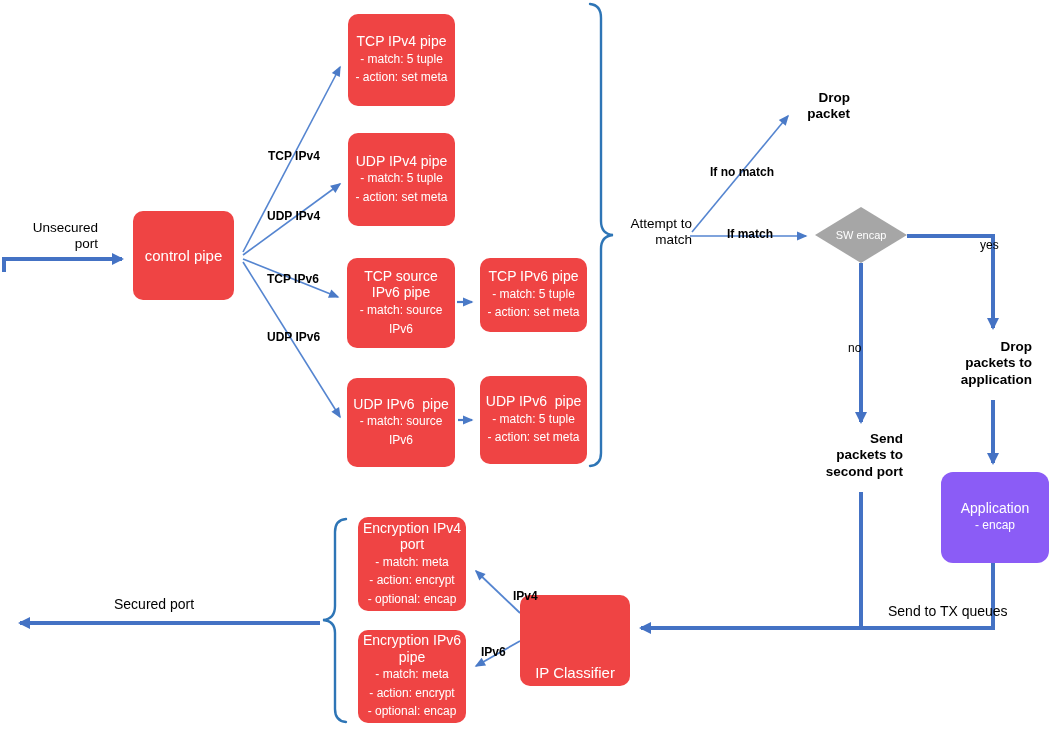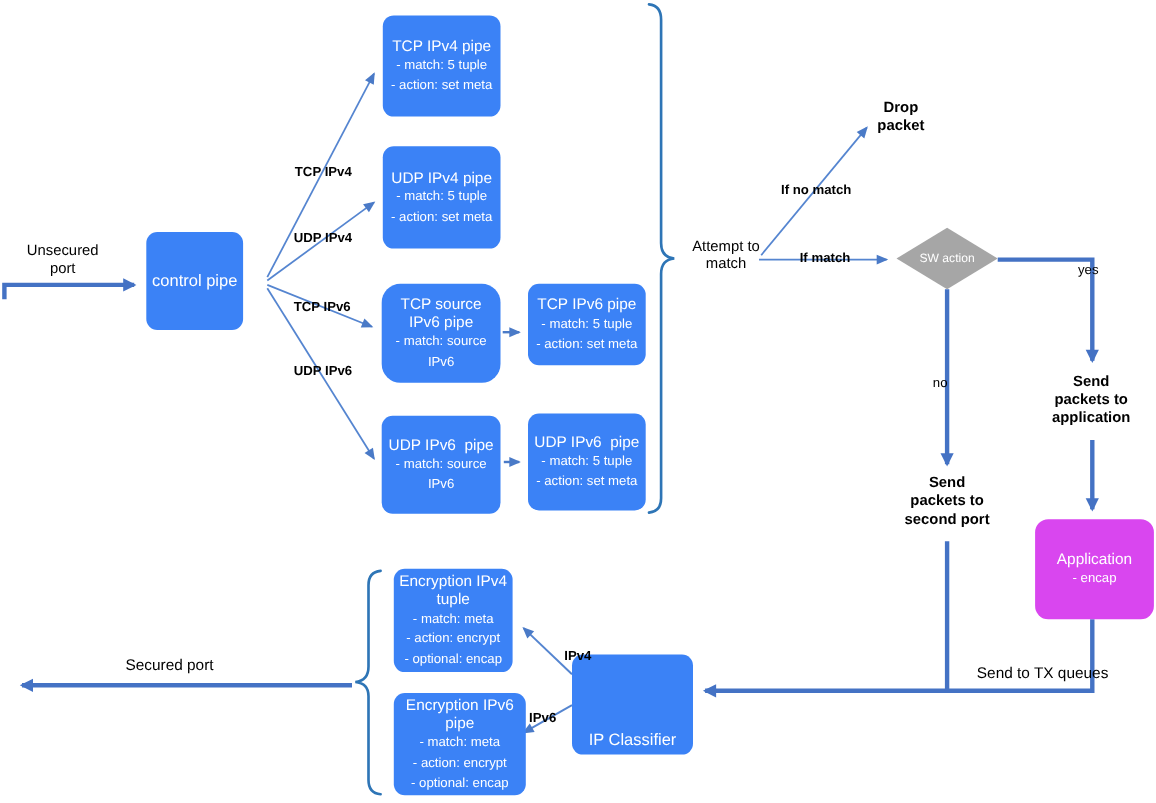--- a/index.html
+++ b/index.html
@@ -2,30 +2,30 @@
 <html><head>
 <meta charset="utf-8">
 <style>
   html,body{margin:0;padding:0;background:#fff;}
   #canvas{
     position:relative;width:1051px;height:730px;background:#ffffff;overflow:hidden;
     font-family:"Liberation Sans", sans-serif;
   }
   #connector-layer{position:absolute;left:0;top:0;width:1051px;height:730px;}
   .node{
-    position:absolute;box-sizing:border-box;background:#3b82f6;color:#ffffff;
+    position:absolute;box-sizing:border-box;background:#ef4444;color:#ffffff;
     border-radius:10px;display:flex;flex-direction:column;align-items:center;
     justify-content:center;text-align:center;padding:4px 2px;
   }
-  .node.gray{background:#d946ef;border-radius:12px;text-align:center;}
+  .node.gray{background:#8b5cf6;border-radius:12px;text-align:center;}
   .node-title{font-size:14px;line-height:1.18;white-space:pre-wrap;}
   .node-title.big{font-size:15px;}
   .node-detail{font-size:12px;line-height:1.55;white-space:pre-wrap;}
   .lbl{position:absolute;color:#000;}
-  .lbl.center{text-align:center;}
+  .lbl.center{text-align:right;}
   .lbl.bold{font-weight:bold;}
   .fs12{font-size:12px;line-height:1.2;}
   .fs13{font-size:13.5px;line-height:1.22;}
   .fs14{font-size:14px;line-height:1.2;}
   .diamond-label{
     position:absolute;color:#fff;font-size:11px;text-align:center;
   }
 </style>
 </head>
 <body>
@@ -63,37 +63,37 @@
 
     <path d="M520,613 L476,571" fill="none" stroke="#5585D0" stroke-width="1.8" marker-end="url(#as)"></path>
     <path d="M520,641 L476,666" fill="none" stroke="#5585D0" stroke-width="1.8" marker-end="url(#as)"></path>
 
     <path d="M590,4 Q601,5 601,18 L601,221 Q601,234 613,235 Q601,236 601,249 L601,453 Q601,465 590,466" fill="none" stroke="#2E75B6" stroke-width="2.4" stroke-linecap="round"></path>
     <path d="M346,519 Q335,520 335,532 L335,606 Q335,619 323,620 Q335,621 335,633 L335,709 Q335,721 346,722" fill="none" stroke="#2E75B6" stroke-width="2.4" stroke-linecap="round"></path>
 
     <polygon points="815,235 861,207 907,235 861,263" fill="#A6A6A6"></polygon>
   </svg>
 
-  <div class="node" style="left:133px;top:211px;width:88px;height:89px;">
+  <div class="node" style="left:133px;top:211px;width:101px;height:89px;">
     <div class="node-title big">control pipe</div>
   </div>
 
   <div class="node" style="left:348px;top:14px;width:107px;height:92px;">
     <div class="node-title">TCP IPv4 pipe</div>
     <div class="node-detail">- match: 5 tuple</div>
     <div class="node-detail">- action: set meta</div>
   </div>
 
   <div class="node" style="left:348px;top:133px;width:107px;height:93px;">
     <div class="node-title">UDP IPv4 pipe</div>
     <div class="node-detail">- match: 5 tuple</div>
     <div class="node-detail">- action: set meta</div>
   </div>
 
-  <div class="node" style="left:347px;top:258px;width:108px;height:90px;border-radius:17px;">
+  <div class="node" style="left:347px;top:258px;width:108px;height:90px;">
     <div class="node-title">TCP source IPv6 pipe</div>
     <div class="node-detail">- match: source IPv6</div>
   </div>
 
   <div class="node" style="left:347px;top:378px;width:108px;height:89px;">
     <div class="node-title">UDP IPv6  pipe</div>
     <div class="node-detail">- match: source IPv6</div>
   </div>
 
   <div class="node" style="left:480px;top:258px;width:107px;height:74px;">
@@ -102,60 +102,60 @@
     <div class="node-detail">- action: set meta</div>
   </div>
 
   <div class="node" style="left:480px;top:376px;width:107px;height:88px;">
     <div class="node-title">UDP IPv6  pipe</div>
     <div class="node-detail">- match: 5 tuple</div>
     <div class="node-detail">- action: set meta</div>
   </div>
 
   <div class="node" style="left:358px;top:517px;width:108px;height:94px;">
-    <div class="node-title">Encryption IPv4 tuple</div>
+    <div class="node-title">Encryption IPv4 port</div>
     <div class="node-detail">- match: meta</div>
     <div class="node-detail">- action: encrypt</div>
     <div class="node-detail">- optional: encap</div>
   </div>
 
-  <div class="node" style="left:358px;top:630px;width:120px;height:93px;">
+  <div class="node" style="left:358px;top:630px;width:108px;height:93px;">
     <div class="node-title">Encryption IPv6 pipe</div>
     <div class="node-detail">- match: meta</div>
     <div class="node-detail">- action: encrypt</div>
     <div class="node-detail">- optional: encap</div>
   </div>
 
   <div class="node" style="left:520px;top:595px;width:110px;height:91px;justify-content:flex-end;">
     <div class="node-title big">IP Classifier</div>
   </div>
 
   <div class="node gray" style="left:941px;top:472px;width:108px;height:91px;">
     <div class="node-title">Application</div>
     <div class="node-detail">- encap</div>
   </div>
 
-  <div class="diamond-label" style="left:820px;top:229px;width:82px;">SW action</div>
+  <div class="diamond-label" style="left:820px;top:229px;width:82px;">SW encap</div>
 
   <div class="lbl center fs13" style="left:16px;top:220px;width:82px;">Unsecured port</div>
   <div class="lbl fs14" style="left:114px;top:596px;">Secured port</div>
 
   <div class="lbl bold fs12" style="left:268px;top:149px;">TCP IPv4</div>
   <div class="lbl bold fs12" style="left:267px;top:209px;">UDP IPv4</div>
   <div class="lbl bold fs12" style="left:267px;top:272px;">TCP IPv6</div>
   <div class="lbl bold fs12" style="left:267px;top:330px;">UDP IPv6</div>
 
   <div class="lbl center fs13" style="left:628px;top:216px;width:64px;">Attempt to match</div>
   <div class="lbl bold fs12" style="left:710px;top:165px;">If no match</div>
   <div class="lbl bold fs12" style="left:727px;top:227px;">If match</div>
   <div class="lbl center bold fs13" style="left:788px;top:90px;width:62px;">Drop packet</div>
 
   <div class="lbl fs12" style="left:980px;top:238px;">yes</div>
   <div class="lbl fs12" style="left:848px;top:341px;">no</div>
 
-  <div class="lbl center bold fs13" style="left:952px;top:339px;width:80px;">Send packets to application</div>
+  <div class="lbl center bold fs13" style="left:952px;top:339px;width:80px;">Drop packets to application</div>
   <div class="lbl center bold fs13" style="left:819px;top:431px;width:84px;">Send packets to second port</div>
   <div class="lbl fs14" style="left:888px;top:603px;">Send to TX queues</div>
 
   <div class="lbl bold fs12" style="left:481px;top:589px;padding-left:32px;">IPv4</div>
   <div class="lbl bold fs12" style="left:481px;top:645px;text-align:center;">IPv6</div>
 
 </div>
 
 </body></html>

